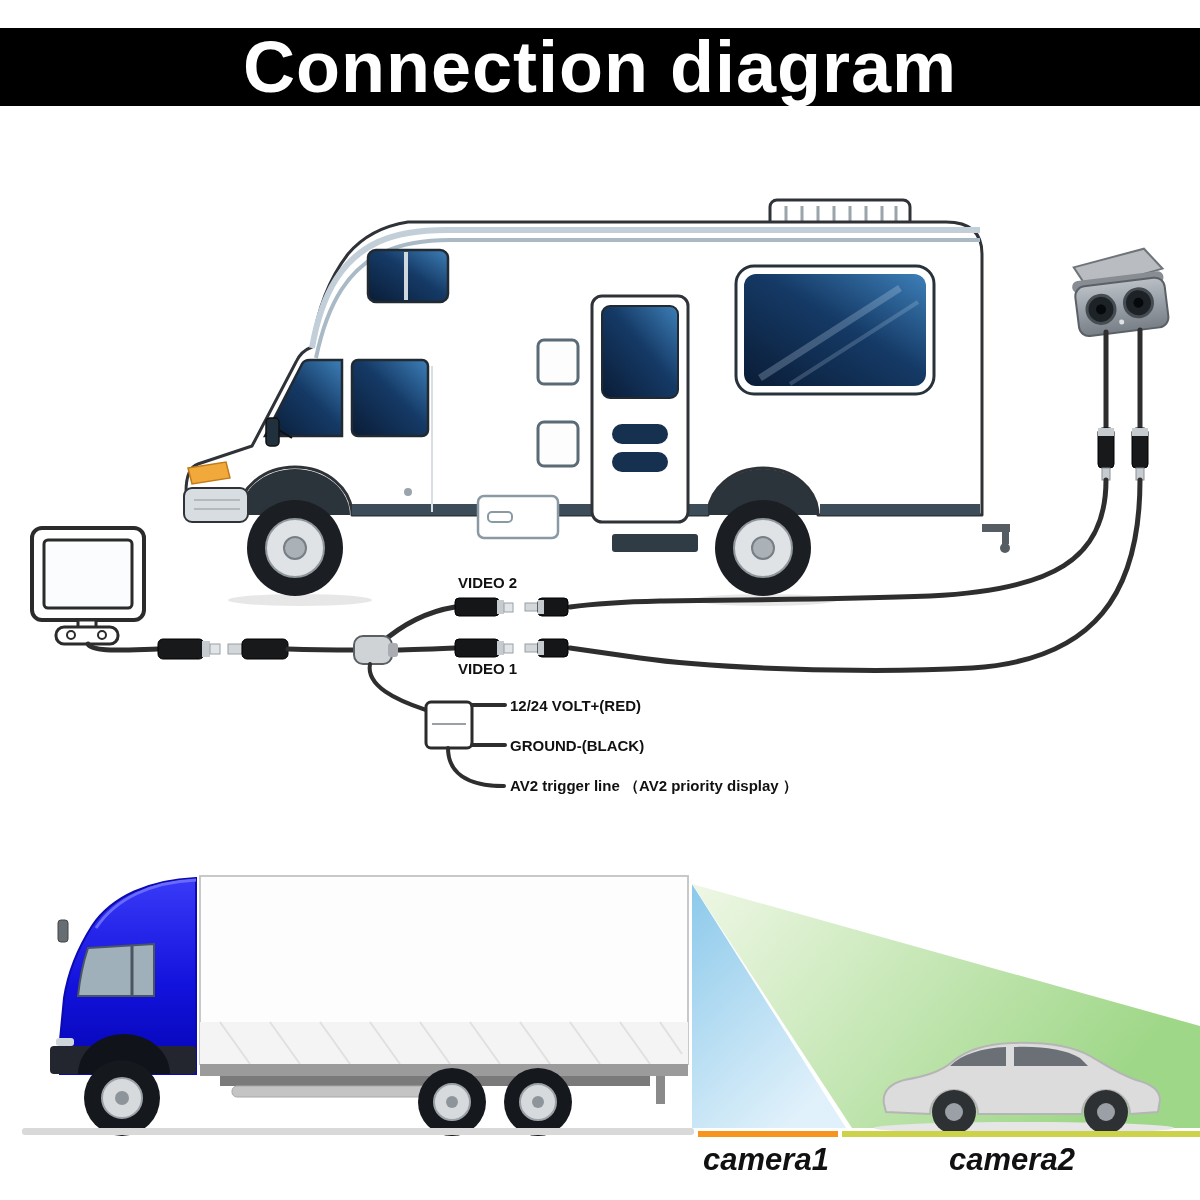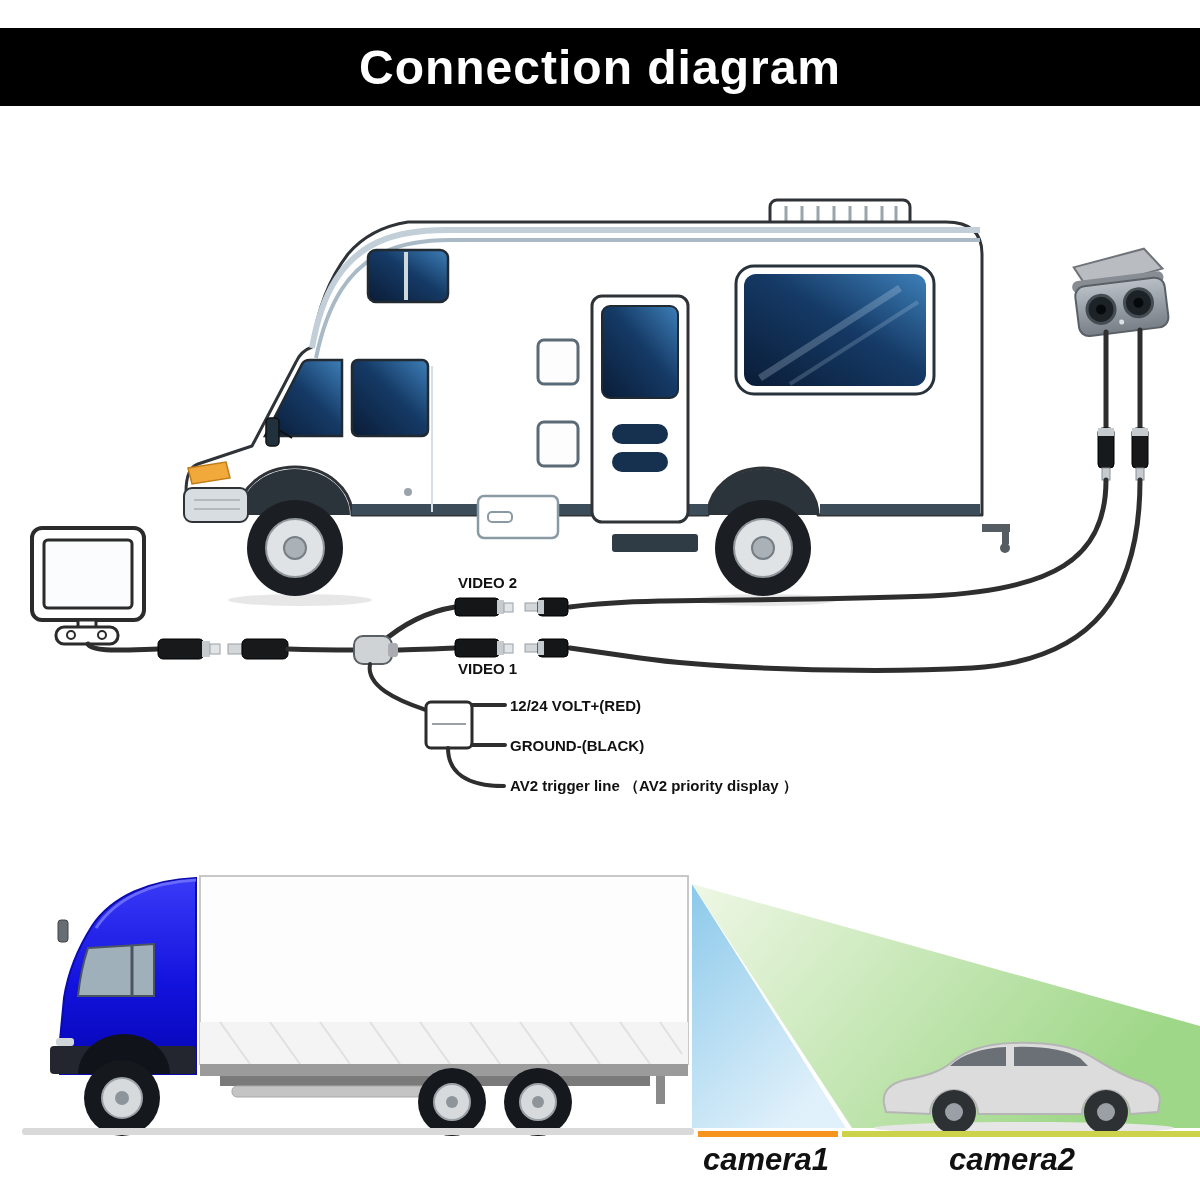--- a/index.html
+++ b/index.html
@@ -5,21 +5,21 @@
   html,body { margin:0; padding:0; background:#ffffff; }
   .page {
     position:relative; width:1200px; height:1200px; background:#ffffff;
     overflow:hidden; font-family:"Liberation Sans", sans-serif;
   }
   .header {
     position:absolute; top:28px; left:0; width:1200px; height:78px;
     background:#000000; display:flex; align-items:center; justify-content:center;
   }
   .header h1 {
-    margin:8px; color:#ffffff; font-size:48px; font-weight:bold; letter-spacing:1px;
+    margin:8px; color:#ffffff; font-size:72px; font-weight:bold; letter-spacing:1px;
     font-family:"Liberation Sans", sans-serif;
   }
   svg.scene { position:absolute; top:0; left:0; }
   .lbl  { font:bold 15px "Liberation Sans", sans-serif; fill:#111111; }
   .cam  { font:italic bold 31px "Liberation Sans", sans-serif; fill:#111111; }
   .wire { stroke:#2e2e2e; stroke-width:5; fill:none; stroke-linecap:round; }
   .wire-thin { stroke:#2e2e2e; stroke-width:4; fill:none; stroke-linecap:round; }
   .outline { stroke:#2f3337; stroke-width:3; stroke-linejoin:round; }
 </style>
 </head>

